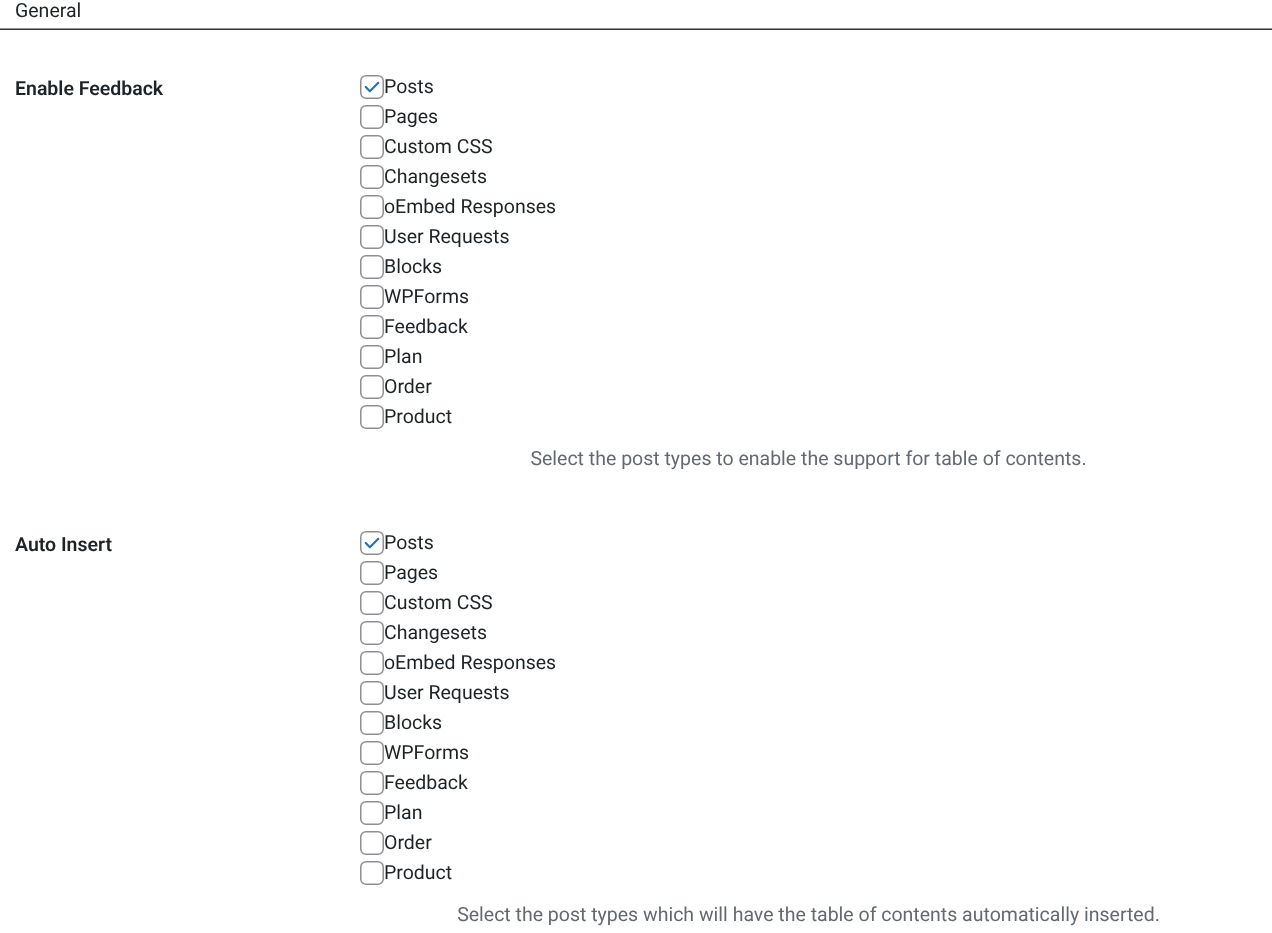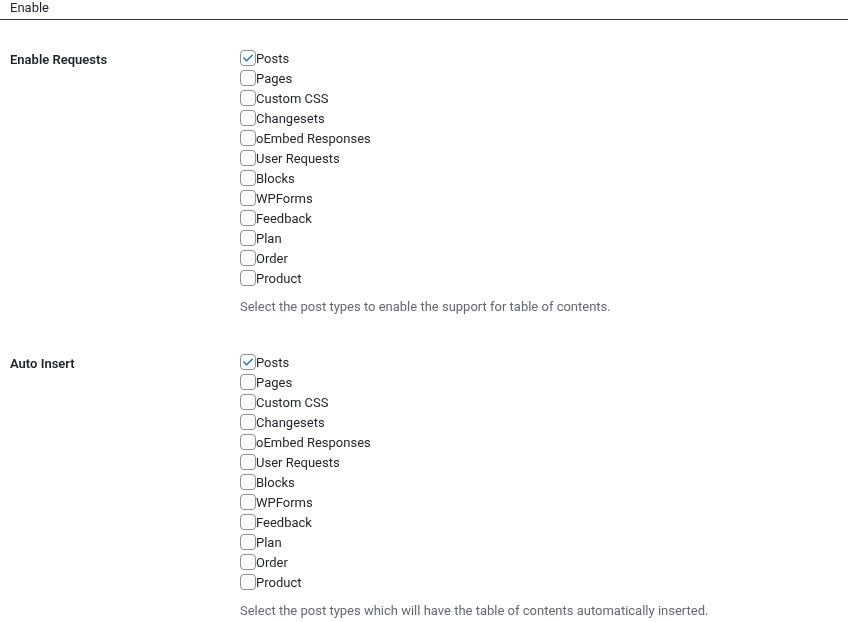--- a/index.html
+++ b/index.html
@@ -70,31 +70,32 @@
       margin-left: 0;
       font-size: 13px;
       color: #1d2327;
       cursor: pointer;
     }
     .description {
       margin-top: 10px;
       font-size: 13px;
       color: #646970;
       line-height: 1.4;
+      text-align: center;
     }
   </style>
 </head>
 <body>
 
-<div class="section-header">Enable</div>
+<div class="section-header">General</div>
 
 <table class="settings-table">
   <tbody id="settings-body">
       <tr>
-        <th>Enable Requests</th>
+        <th>Enable Feedback</th>
         <td>
           <div class="checkbox-row">
             <span class="checkbox checked">
               <svg viewBox="0 0 20 20" xmlns="http://www.w3.org/2000/svg">
                 <path fill="#2271b1" d="M16.7 5.3c.4.4.4 1 0 1.4l-8 8c-.4.4-1 .4-1.4 0l-4-4c-.4-.4-.4-1 0-1.4.4-.4 1-.4 1.4 0L8 12.6l7.3-7.3c.4-.4 1-.4 1.4 0z"></path>
               </svg>
             </span>
             <span class="checkbox-label">Posts</span>
           </div>
           <div class="checkbox-row">

